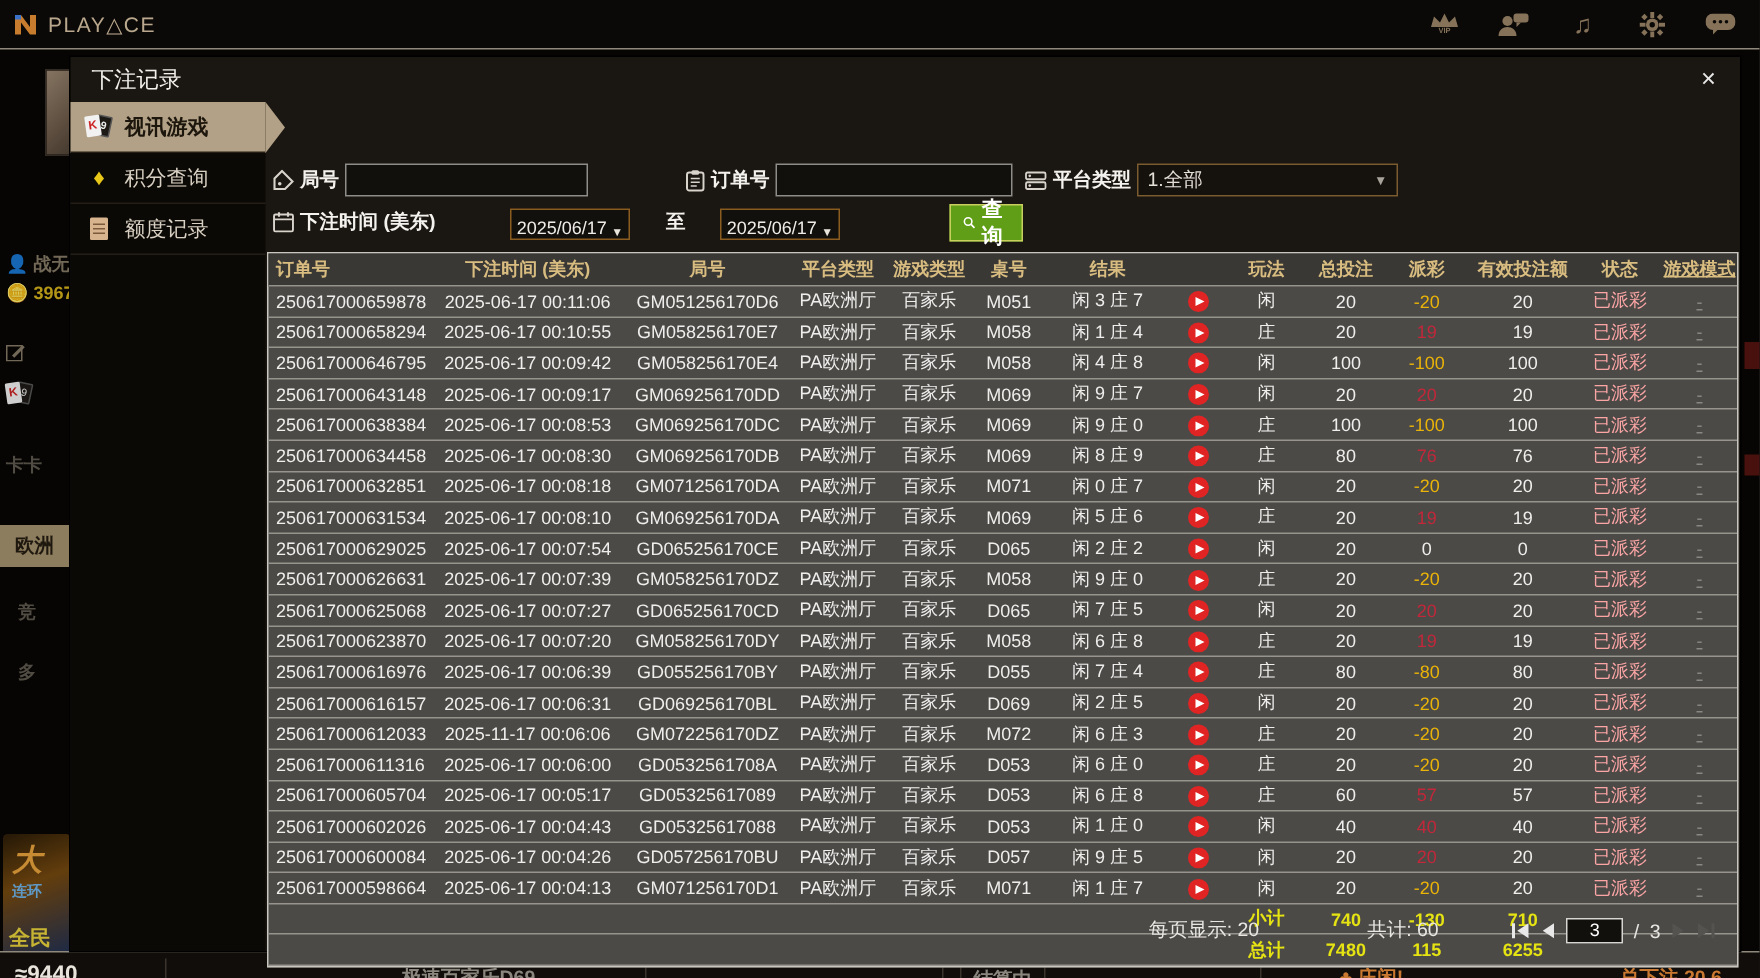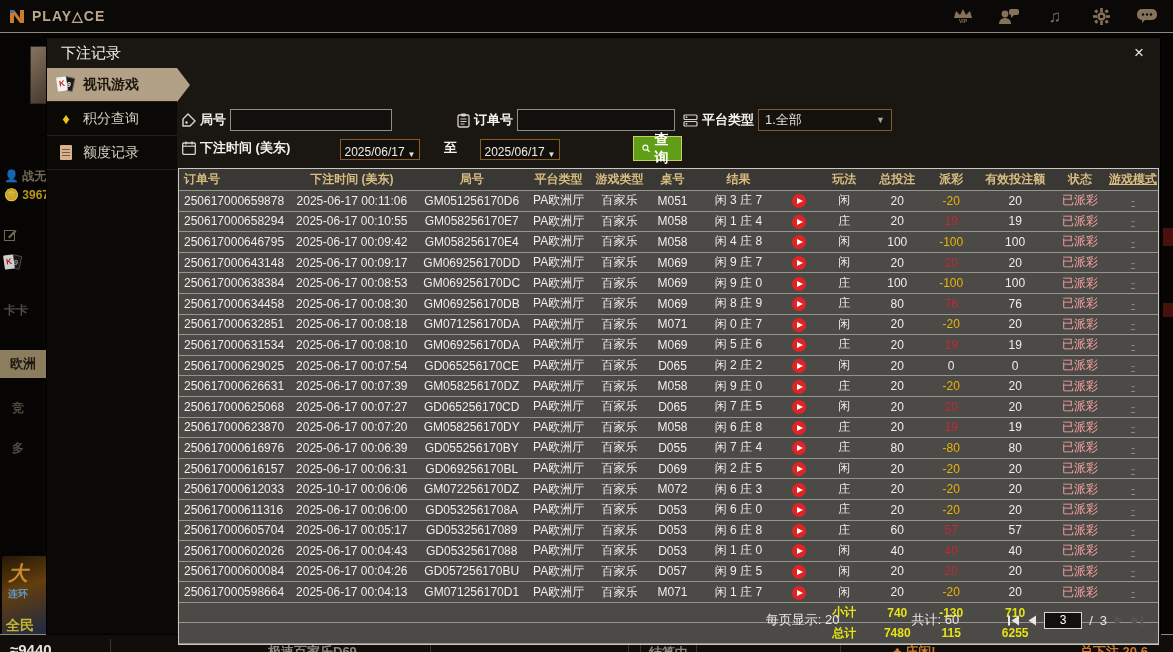--- a/index.html
+++ b/index.html
@@ -3,21 +3,21 @@
 <meta charset="utf-8">
 <style>
   * { margin:0; padding:0; box-sizing:border-box; }
   html,body { width:1173px; height:652px; overflow:hidden; background:#070503;
     font-family:"Liberation Sans", sans-serif; }
   
   .topbar { position:absolute; left:0; top:0; width:1173px; height:33px;
     background:#0b0907; border-bottom:1px solid #8f897d; display:flex; align-items:center; }
   .brand { display:flex; align-items:center; gap:6px; padding-left:8px; }
   .brand-mark { width:18px; height:18px; position:relative; }
-  .brand-text { color:#b9a88d; font-weight:bold; font-size:14px; letter-spacing:1px; }
+  .brand-text { color:#b9a88d; font-weight:normal; font-size:14px; letter-spacing:1px; }
   .top-icons { margin-left:auto; display:flex; align-items:center; gap:22px; padding-right:14px; }
   .tico { width:24px; height:22px; display:flex; flex-direction:column; align-items:center;
     justify-content:center; color:#857259; }
   .tico svg { display:block; }
   .vip-label { font-size:5px; color:#857259; font-weight:bold; margin-top:-2px; }
   .music-glyph { font-size:17px; color:#857259; line-height:1; }
 
   
   .bg-frag { position:absolute; opacity:.85; }
   .avatar { left:30px; top:46px; width:50px; height:58px;
@@ -258,21 +258,21 @@
           <svg width="15" height="13" viewBox="0 0 15 13">
               <g fill="none" stroke="#d8d4cc" stroke-width="1.2">
                 <rect x="1" y="1" width="13" height="4.5" rx="1"></rect>
                 <rect x="1" y="7.5" width="13" height="4.5" rx="1"></rect>
               </g>
               <circle cx="3.5" cy="3.2" r="0.9" fill="#d8d4cc"></circle>
               <circle cx="3.5" cy="9.7" r="0.9" fill="#d8d4cc"></circle>
             </svg>
         </span>
         <span class="flt-label">平台类型</span>
-        <span class="select-box" style="width:134px;">
+        <span class="select-box" style="width:174px;">
           <span>1.全部</span>
           <span class="caret">▼</span>
         </span>
       </span>
     </div>
 
     <div class="frow2">
       <span class="pos" style="left:5px; top:3px;">
         <span class="flt-icon">
           <svg width="14" height="14" viewBox="0 0 14 14">
@@ -546,21 +546,21 @@
             <span class="td c8"><span class="play-btn"></span></span>
             <span class="td c9">闲</span>
             <span class="td c10">20</span>
             <span class="td c11 pay-neg">-20</span>
             <span class="td c12">20</span>
             <span class="td c13 st-paid">已派彩</span>
             <span class="td c14 mode-dim">-</span>
           </div>
           <div class="tr">
             <span class="td c1">250617000612033</span>
-            <span class="td c2">2025-10-17 00:06:06</span>
+            <span class="td c2">2025-11-17 00:06:06</span>
             <span class="td c3">GM072256170DZ</span>
             <span class="td c4">PA欧洲厅</span>
             <span class="td c5">百家乐</span>
             <span class="td c6">M072</span>
             <span class="td c7">闲 6 庄 3</span>
             <span class="td c8"><span class="play-btn"></span></span>
             <span class="td c9">庄</span>
             <span class="td c10">20</span>
             <span class="td c11 pay-neg">-20</span>
             <span class="td c12">20</span>

